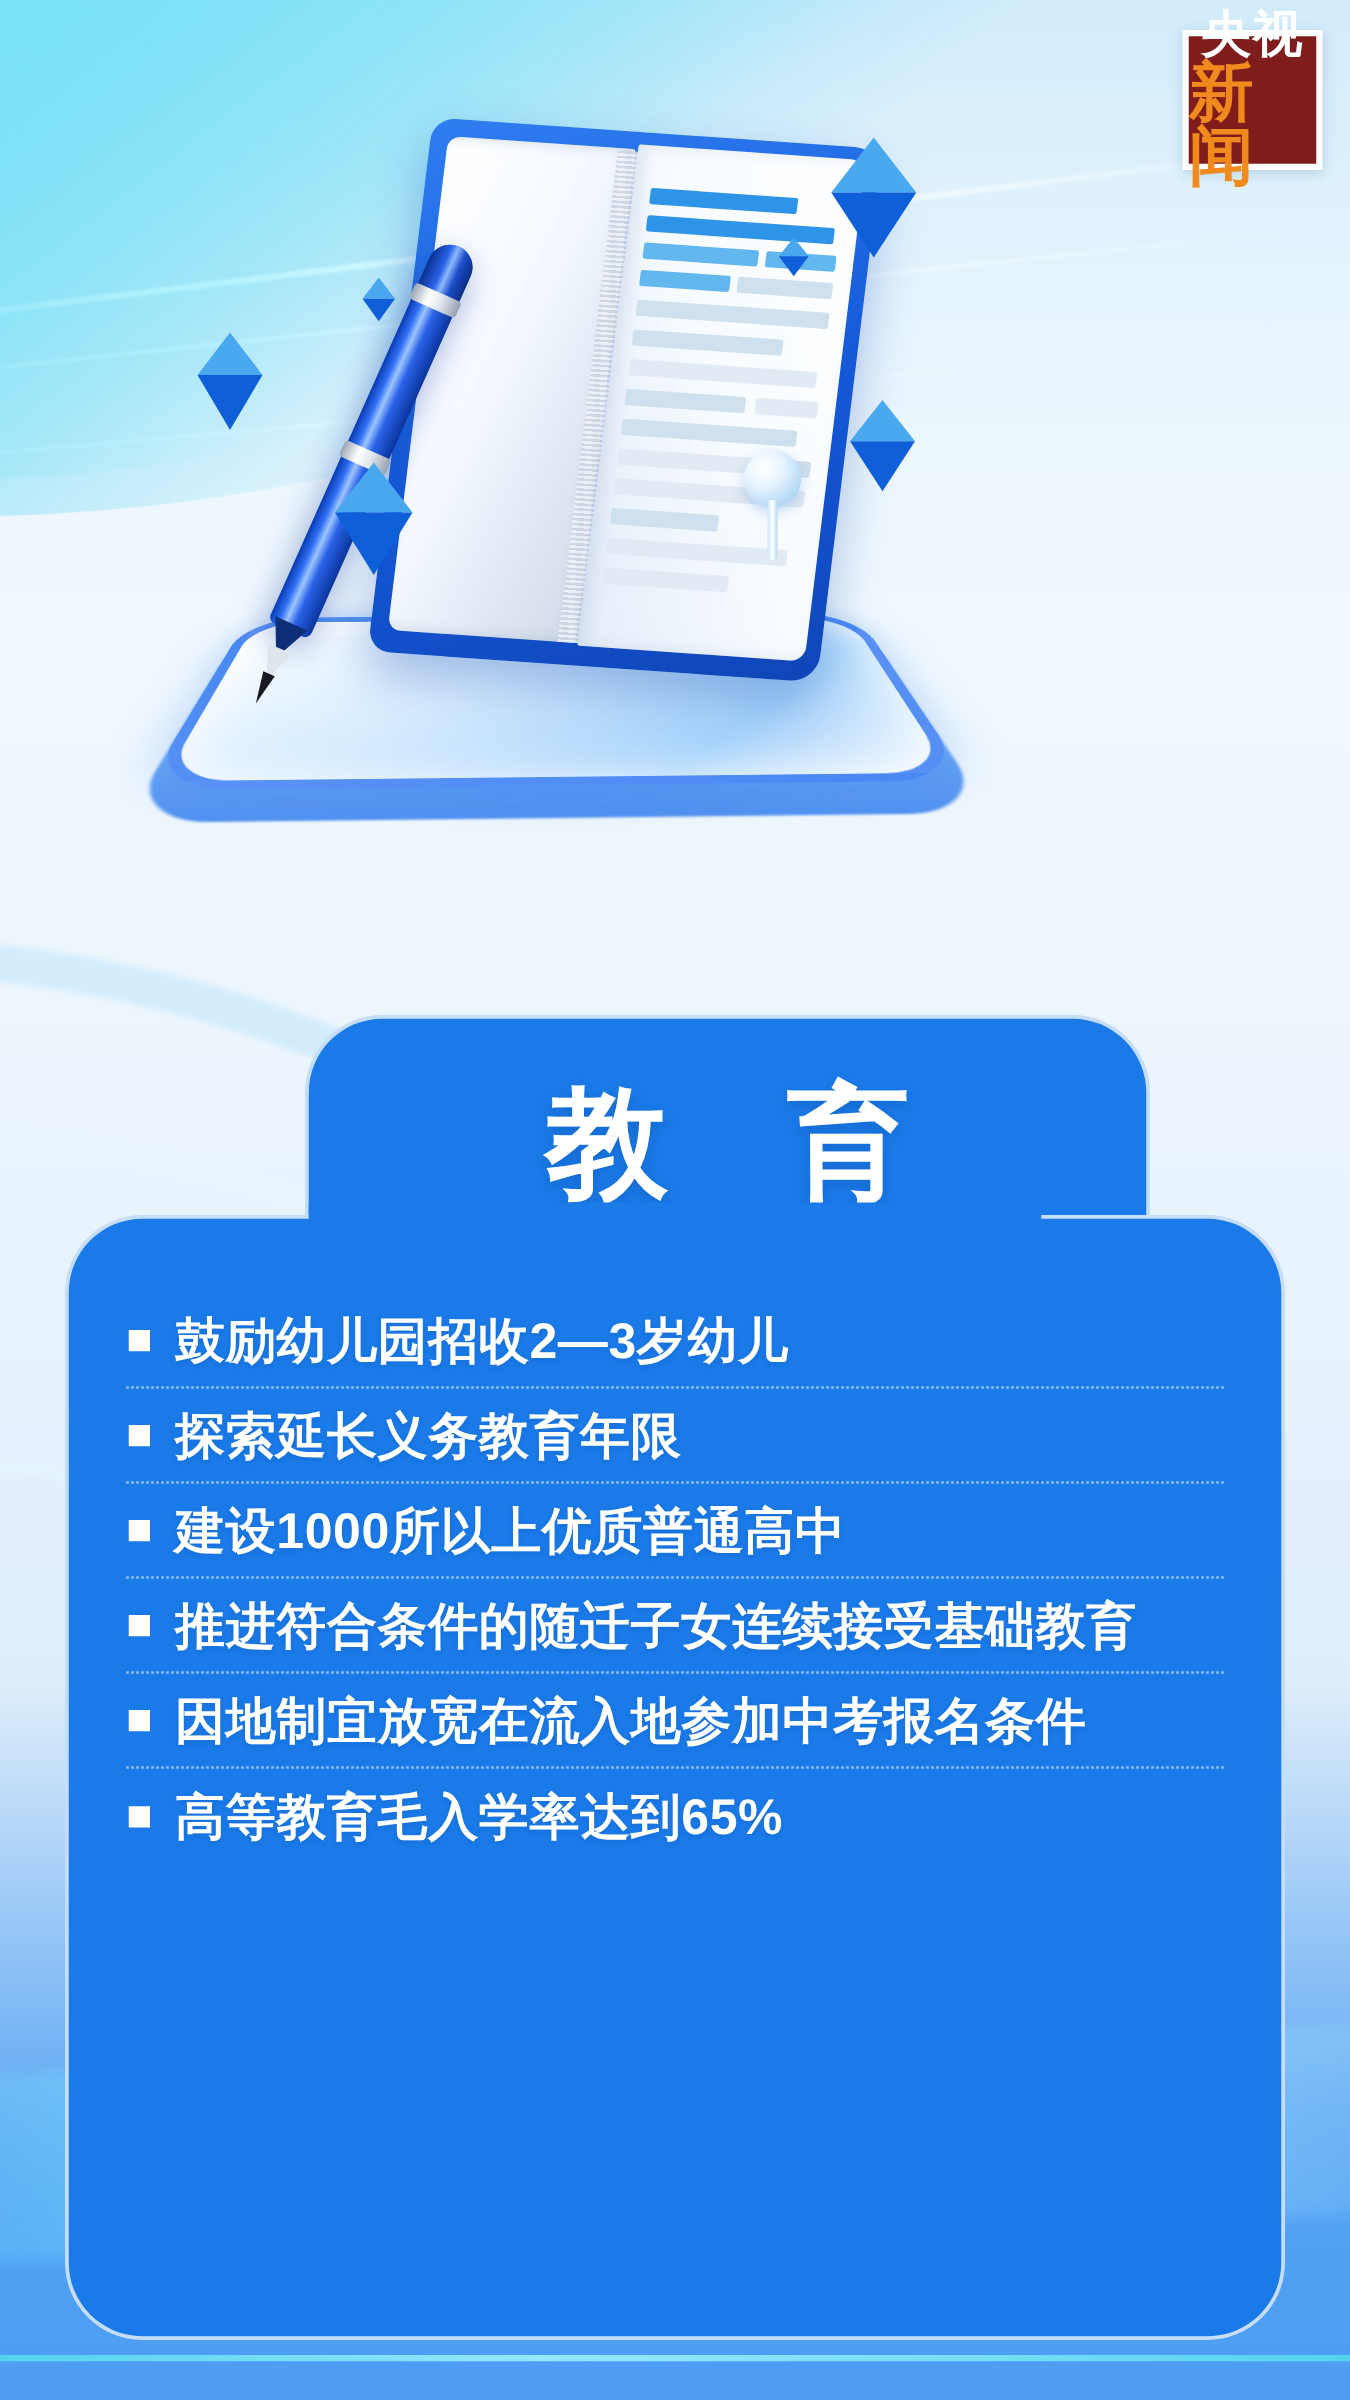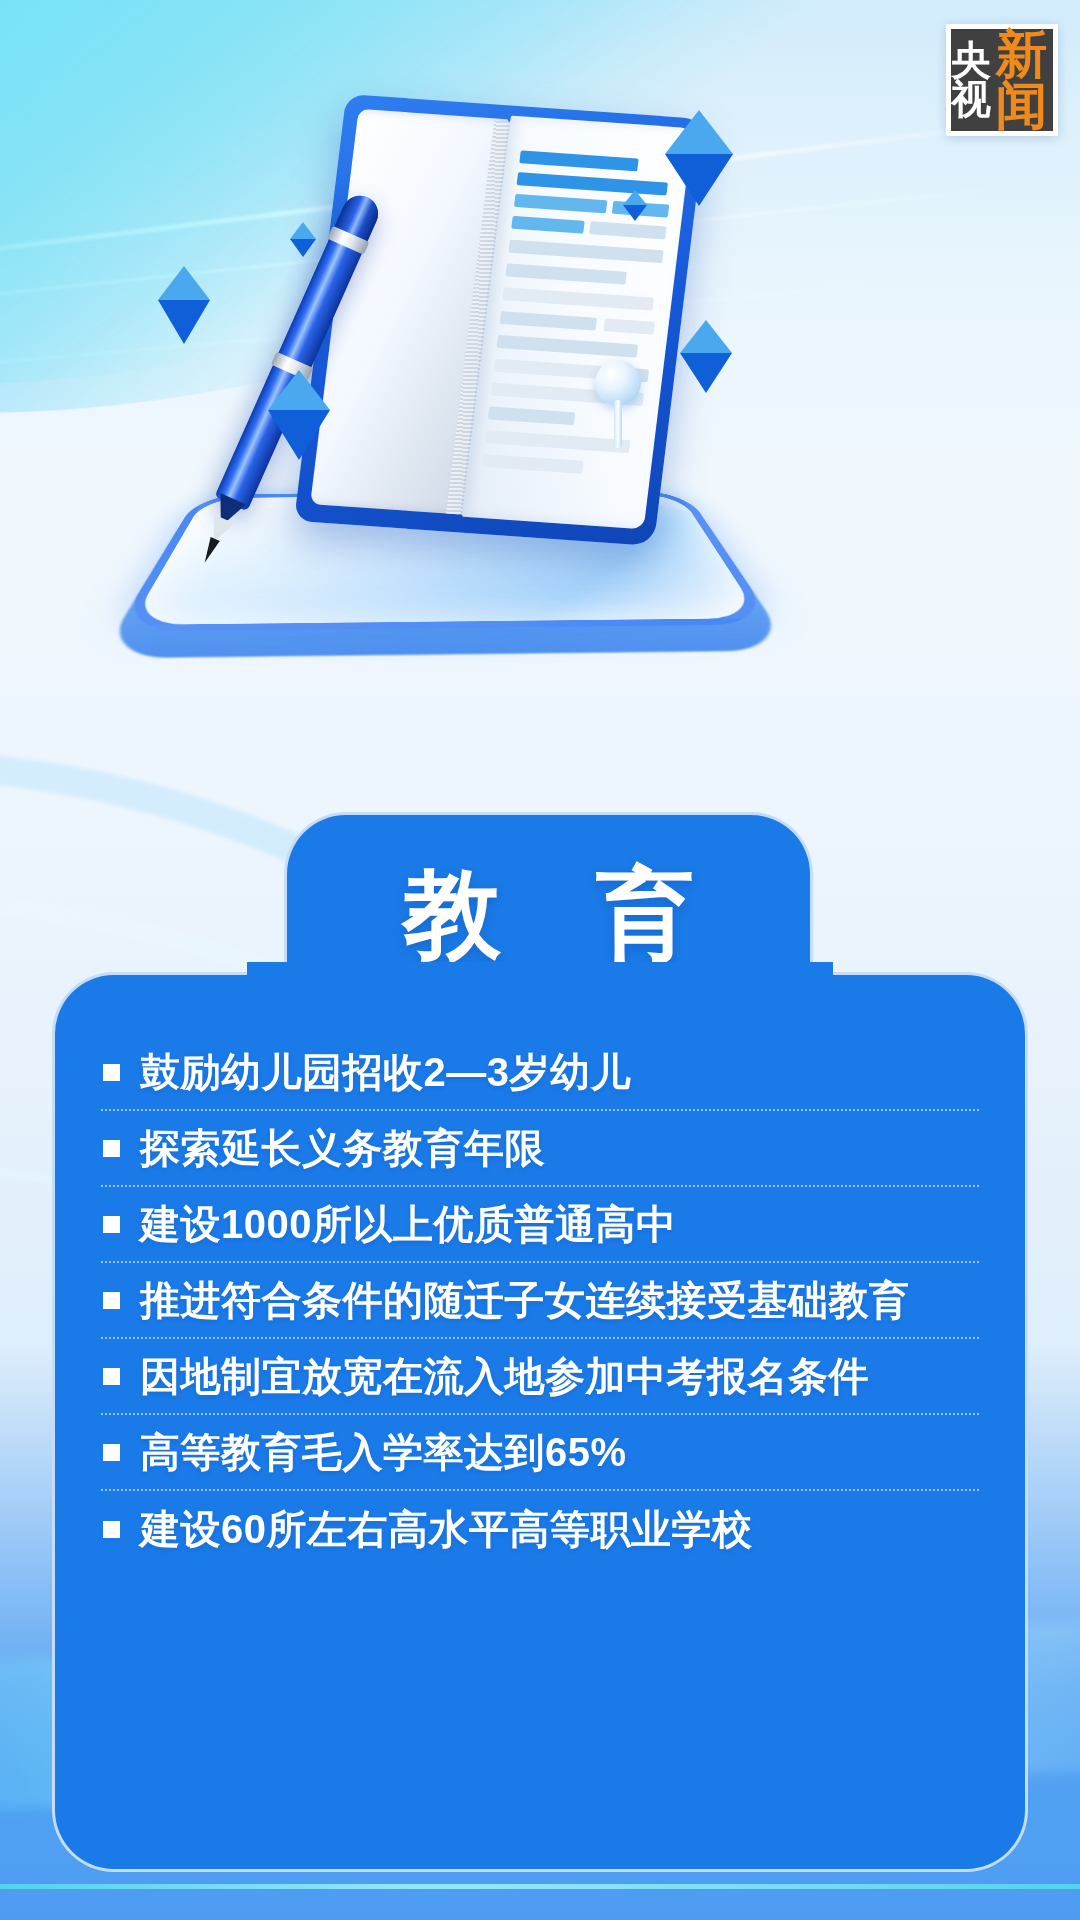--- a/index.html
+++ b/index.html
@@ -97,22 +97,22 @@
   
   .logo{
     position:absolute; right:22px; top:24px;
     width:112px; height:112px;
     background:#fff;
     padding:5px;
     box-shadow:0 2px 10px rgba(40,90,150,.22);
   }
   .logo-inner{
     width:100%; height:100%;
-    background:#404040;
-    display:flex; flex-direction:row;
+    background:#7f1d1d;
+    display:flex; flex-direction:column;
     align-items:center; justify-content:center;
     line-height:.98;
   }
   .logo-top{
     color:#ffffff; font-size:40px; font-weight:bold;
     letter-spacing:1px;
   }
   .logo-bot{
     color:#f08a1c; font-size:52px; font-weight:bold;
     letter-spacing:1px;
@@ -267,26 +267,26 @@
     border-radius:3px;
   }
 
   
   .card-wrap{
     position:absolute; left:0; top:812px;
     width:1080px; height:1108px;
   }
   .card-head{
     position:absolute; left:244px; top:0;
-    width:529px; height:200px;
+    width:676px; height:200px;
     background:#1a7ae8;
     border-radius:62px 62px 0 0;
     border:3px solid rgba(255,255,255,.75);
     border-bottom:none;
-    display:flex; align-items:center; justify-content:center;margin-left:40px;
+    display:flex; align-items:center; justify-content:center;
   }
   .card-title{
     color:#ffffff;
     font-size:98px;
     font-weight:bold;
     letter-spacing:34px;
     text-indent:34px;
     line-height:1;
     text-shadow:0 4px 10px rgba(10,60,140,.25);
   }
@@ -450,23 +450,19 @@
           <span class="item-text">推进符合条件的随迁子女连续接受基础教育</span>
         </li>
         <li class="list-item">
           <span class="bullet"></span>
           <span class="item-text">因地制宜放宽在流入地参加中考报名条件</span>
         </li>
         <li class="list-item">
           <span class="bullet"></span>
           <span class="item-text">高等教育毛入学率达到65%</span>
         </li>
-        <li class="list-item">
-          <span class="bullet"></span>
-          <span class="item-text">建设60所左右高水平高等职业学校</span>
-        </li>
       </ul>
     </div>
 
     <div class="card-notch"></div>
   </div>
 
 </div>
 
 </body></html>

